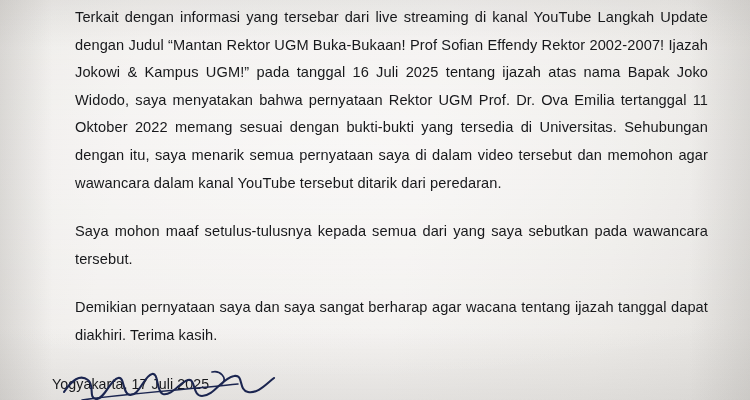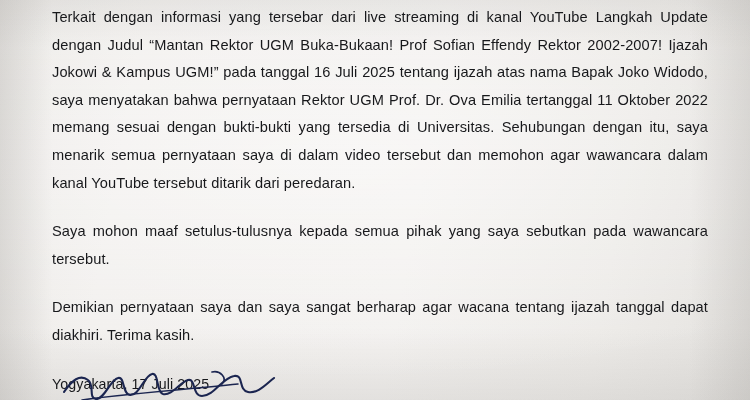--- a/index.html
+++ b/index.html
@@ -53,20 +53,21 @@
   .para {
     margin: 0 0 0 0;
     white-space: normal;
   }
   .para + .para {
     margin-top: 21px;
   }
   .p-body {
     text-align: justify;
     text-justify: inter-word;
+    margin-left: 23px;
   }
   .place-date {
     margin-top: 24px;
     font-size: 14.2px;
   }
   
   .signature {
     position: absolute;
     left: 62px;
     top: 368px;
@@ -87,21 +88,21 @@
       repeating-linear-gradient(0deg, rgba(0,0,0,0.012) 0px, rgba(0,0,0,0) 2px, rgba(255,255,255,0.012) 3px, rgba(0,0,0,0) 5px);
   }
 </style>
 </head>
 <body>
 
 <div class="page">
 
   <div class="text-block">
     <p class="para p-body">Terkait dengan informasi yang tersebar dari live streaming di kanal YouTube Langkah Update dengan Judul “Mantan Rektor UGM Buka-Bukaan! Prof Sofian Effendy Rektor 2002-2007! Ijazah Jokowi &amp; Kampus UGM!” pada tanggal 16 Juli 2025 tentang ijazah atas nama Bapak Joko Widodo, saya menyatakan bahwa pernyataan Rektor UGM Prof. Dr. Ova Emilia tertanggal 11 Oktober 2022 memang sesuai dengan bukti-bukti yang tersedia di Universitas.  Sehubungan dengan itu, saya menarik semua pernyataan saya di dalam video tersebut dan memohon agar wawancara dalam kanal YouTube tersebut ditarik dari peredaran.</p>
-    <p class="para p-body">Saya mohon maaf setulus-tulusnya kepada semua pihak yang saya sebutkan pada wawancara tersebut.</p>
+    <p class="para p-body">Saya mohon maaf setulus-tulusnya kepada semua dari yang saya sebutkan pada wawancara tersebut.</p>
     <p class="para p-body">Demikian pernyataan saya dan saya sangat berharap agar wacana tentang ijazah tanggal dapat diakhiri. Terima kasih.</p>
     <p class="para place-date">Yogyakarta, 17 Juli 2025</p>
 
   </div>
 
   <div class="signature">
     <svg width="230" height="40" viewBox="0 0 230 40" fill="none" xmlns="http://www.w3.org/2000/svg" aria-hidden="true">
       <path d="M2 24 C 10 12, 18 6, 26 12 C 33 17, 26 30, 34 31 C 42 32, 48 12, 56 10 C 63 8, 60 26, 68 27 C 77 28, 82 8, 90 6 C 97 4, 94 24, 101 26 C 110 28, 118 14, 126 12 C 134 10, 130 28, 140 28 C 152 28, 160 10, 172 8 C 182 6, 176 22, 186 24 C 196 26, 204 16, 212 10" stroke="#1b2550" stroke-width="2.1" stroke-linecap="round" stroke-linejoin="round"></path>
       <path d="M20 32 C 60 26, 120 22, 176 16" stroke="#1b2550" stroke-width="1.6" stroke-linecap="round"></path>
       <path d="M150 4 C 158 2, 166 10, 160 16" stroke="#1b2550" stroke-width="1.7" stroke-linecap="round"></path>

